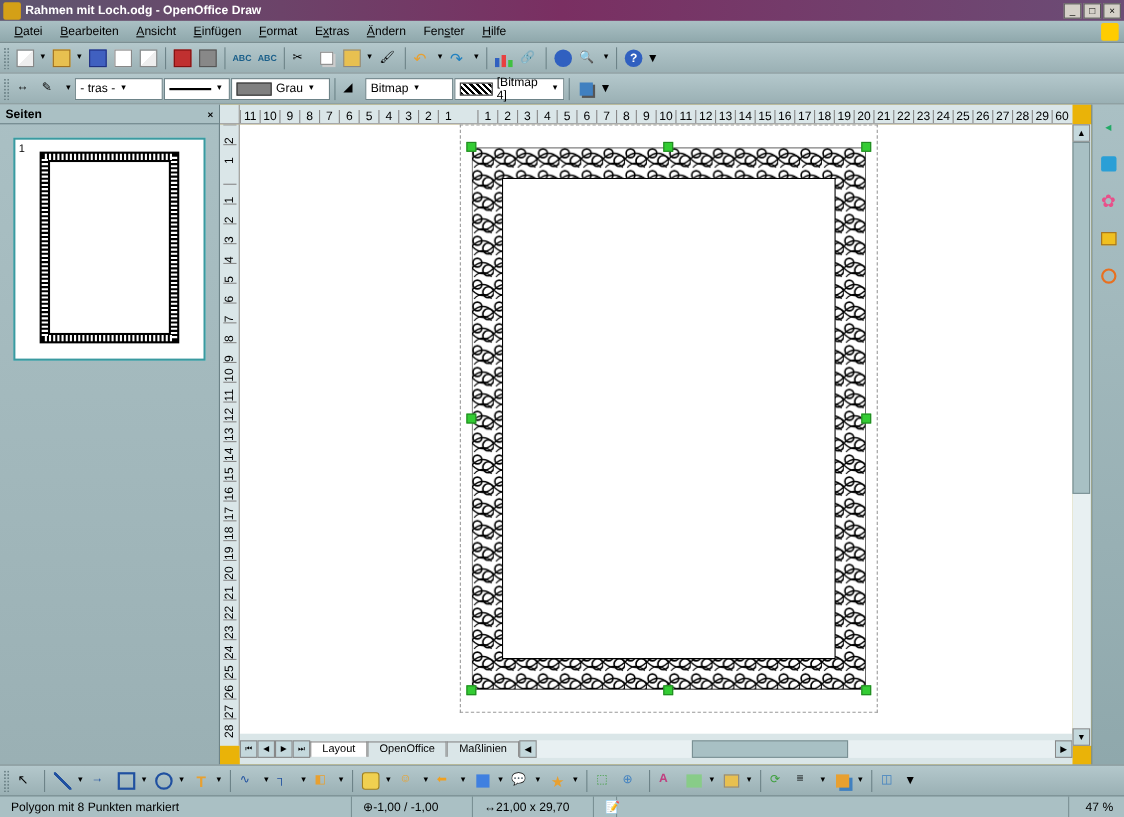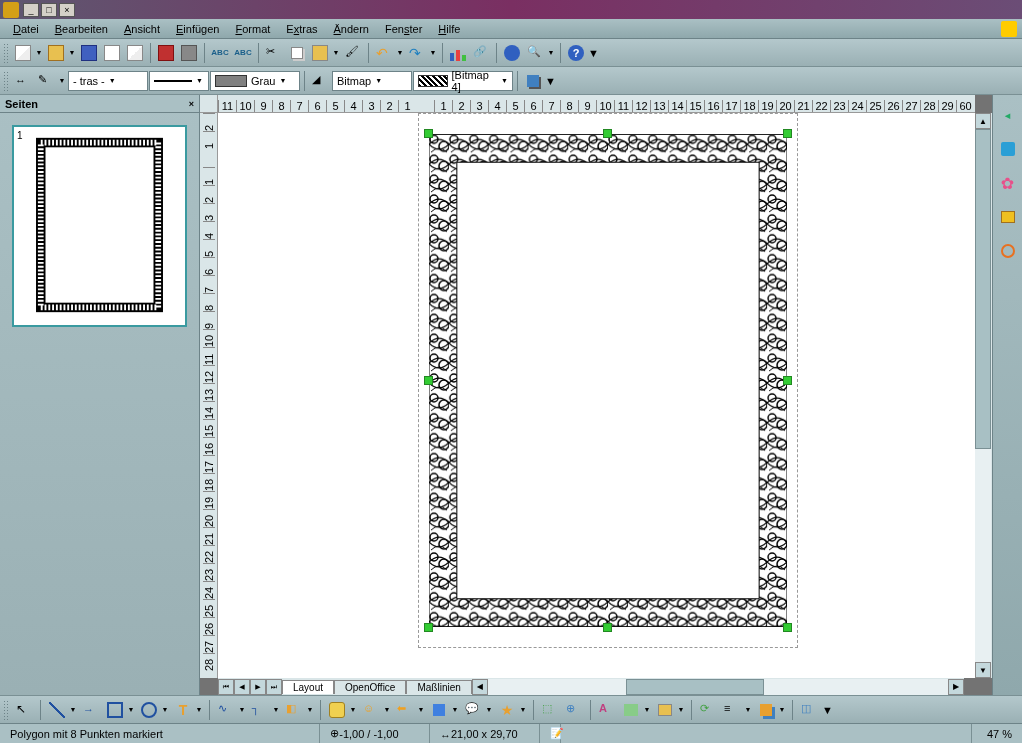--- a/index.html
+++ b/index.html
@@ -35,36 +35,36 @@
 
 
 .sidebar { width: 200px; background: linear-gradient(to bottom, #aac0c4, #9ab0b4); border-right: 1px solid #6d8388; display: flex; flex-direction: column; }
 .sidebar-title { height: 18px; background: #aac0c4; display: flex; align-items: center; padding: 0 5px; font-weight: bold; border-bottom: 1px solid #6d8388; }
 .sidebar-title .close { margin-left: auto; cursor: pointer; font-size: 9px; }
 .page-thumb-wrap { padding: 12px; }
 .page-thumb { border: 2px solid #3a9aa0; background: #fff; padding: 8px; position: relative; }
 .page-thumb .num { position: absolute; top: 3px; left: 3px; font-size: 10px; }
 
 
-.canvas-area { flex: 1; display: flex; flex-direction: column; background: #737373; position: relative; padding-left: 12px; }
+.canvas-area { flex: 1; display: flex; flex-direction: column; background: #eab308; position: relative; padding-left: 12px; }
 .ruler-corner { position: absolute; top: 0; left: 0; width: 18px; height: 18px; background: #dae6e8; border-right: 1px solid #999; border-bottom: 1px solid #999; z-index: 5; }
 .ruler-h { position: absolute; top: 0; left: 18px; right: 17px; height: 18px; background: #dae6e8; border-bottom: 1px solid #999; overflow: hidden; font-size: 8px; display: flex; align-items: flex-end; z-index: 4; white-space: nowrap; }
 .ruler-h span { flex: 0 0 auto; width: 18px; text-align: center; border-left: 1px solid #888; }
 .ruler-v { position: absolute; top: 18px; left: 0; bottom: 17px; width: 18px; background: #dae6e8; border-right: 1px solid #999; overflow: hidden; font-size: 8px; display: flex; flex-direction: column; align-items: center; z-index: 4; }
 .ruler-v span { flex: 0 0 auto; height: 18px; writing-mode: vertical-rl; transform: rotate(180deg); border-bottom: 1px solid #888; display: flex; align-items: center; }
 .canvas-viewport { position: absolute; top: 18px; left: 18px; right: 17px; bottom: 17px; background: #fff; overflow: hidden; }
 .page { position: absolute; top: 0; left: 200px; width: 380px; height: 535px; background: #fff; border: 1px dashed #999; }
 .selection { position: absolute; top: 20px; left: 10px; right: 10px; bottom: 20px; }
 .handle { width: 9px; height: 9px; background: #33cc33; border: 1px solid #228822; position: absolute; }
 .handle.tl { top: -5px; left: -5px; } .handle.tc { top: -5px; left: 50%; margin-left: -5px; } .handle.tr { top: -5px; right: -5px; }
 .handle.ml { top: 50%; left: -5px; margin-top: -5px; } .handle.mr { top: 50%; right: -5px; margin-top: -5px; }
 .handle.bl { bottom: -5px; left: -5px; } .handle.bc { bottom: -5px; left: 50%; margin-left: -5px; } .handle.br { bottom: -5px; right: -5px; }
 
 
-.scroll-h { position: absolute; bottom: 0; left: 18px; right: 28px; height: 17px; background: #dae6e8; display: flex; align-items: center; }
+.scroll-h { position: absolute; bottom: 0; left: 18px; right: 17px; height: 28px; background: #dae6e8; display: flex; align-items: center; }
 .scroll-v { position: absolute; top: 18px; right: 0; bottom: 17px; width: 17px; background: #dae6e8; display: flex; flex-direction: column; }
 .sb-btn { width: 16px; height: 16px; background: #c4d8dc; border: 1px solid #888; display: flex; align-items: center; justify-content: center; font-size: 8px; cursor: pointer; }
 .sb-track-h { flex: 1; height: 16px; background: #e8f0f2; position: relative; }
 .sb-thumb-h { position: absolute; left: 30%; width: 30%; height: 100%; background: #a8c0c4; border: 1px solid #7a9094; }
 .sb-track-v { flex: 1; width: 16px; background: #e8f0f2; position: relative; }
 .sb-thumb-v { position: absolute; top: 0; height: 60%; width: 100%; background: #a8c0c4; border: 1px solid #7a9094; }
 .nav-btns { display: flex; }
 .nav-btn { width: 16px; height: 16px; background: #c4d8dc; border: 1px solid #888; display: flex; align-items: center; justify-content: center; font-size: 7px; cursor: pointer; }
 .tab { padding: 1px 10px; background: #dae6e8; border: 1px solid #888; border-bottom: none; font-size: 10px; cursor: pointer; }
 .tab.active { background: #fff; }
@@ -105,20 +105,21 @@
 .ico-rect { border:2px solid #2050a0; background:transparent; }
 .ico-ellipse { border:2px solid #2050a0; border-radius:50%; background:transparent; }
 .ico-text { color:#e8a030; font-weight:bold; font-size:14px; text-align:center; line-height:16px; }
 .ico-star { color:#e8a030; font-size:14px; text-align:center; line-height:16px; }
 </style>
 </head>
 <body>
 
 <div class="titlebar">
   <div class="icon"></div>
+  <div class="title">Rahmen mit Loch.odg - OpenOffice Draw</div>
   <div class="winbtns">
     <div class="winbtn">_</div>
     <div class="winbtn">□</div>
     <div class="winbtn">×</div>
   </div>
 </div>
 
 <div class="menubar">
   <div class="menuitem"><u>D</u><span>atei</span></div>
   <div class="menuitem"><u>B</u>earbeiten</div>

